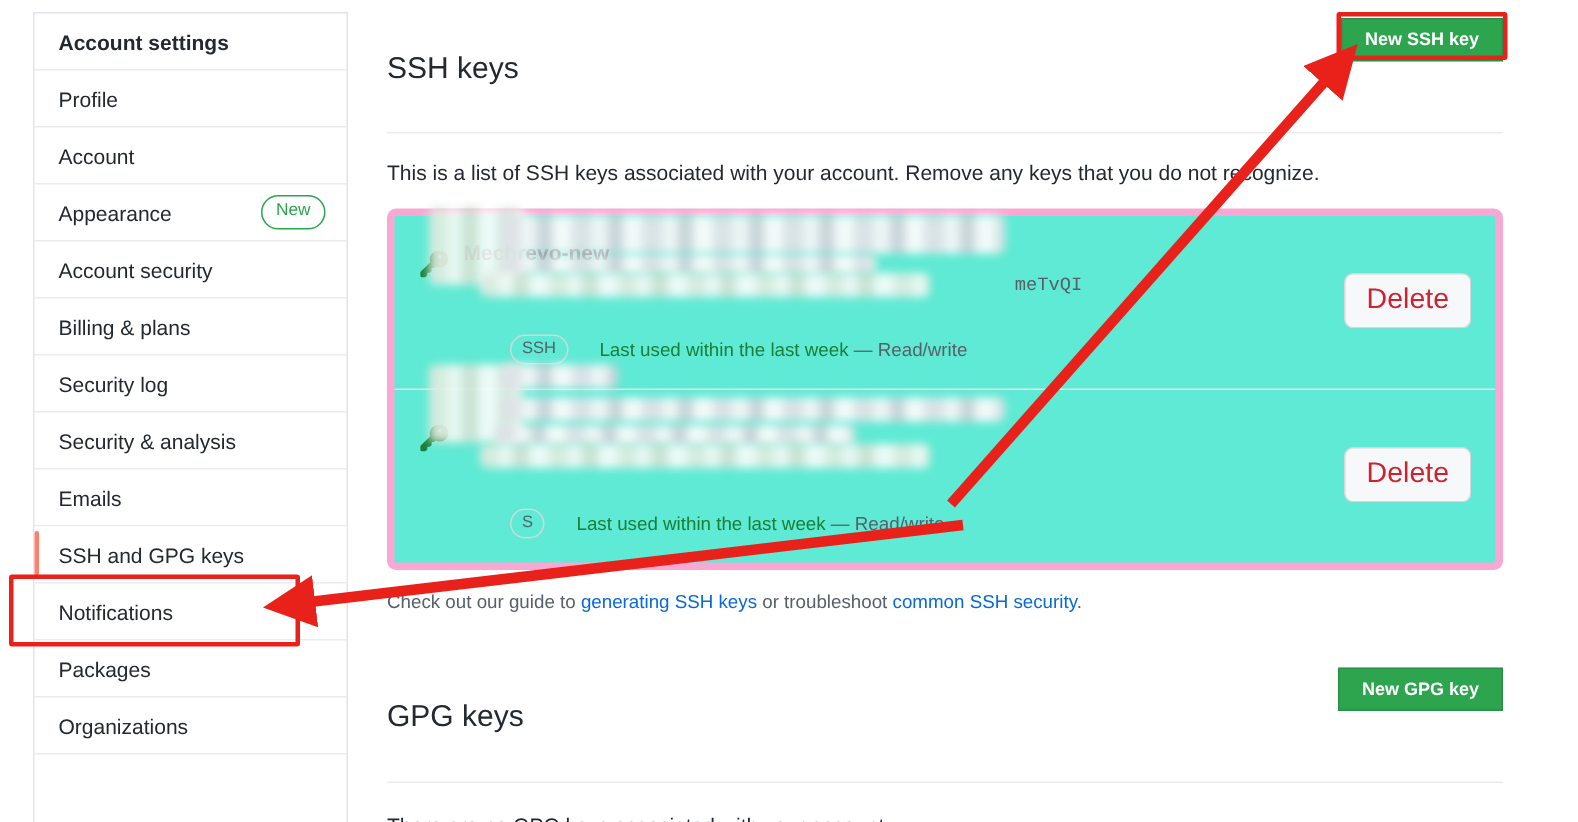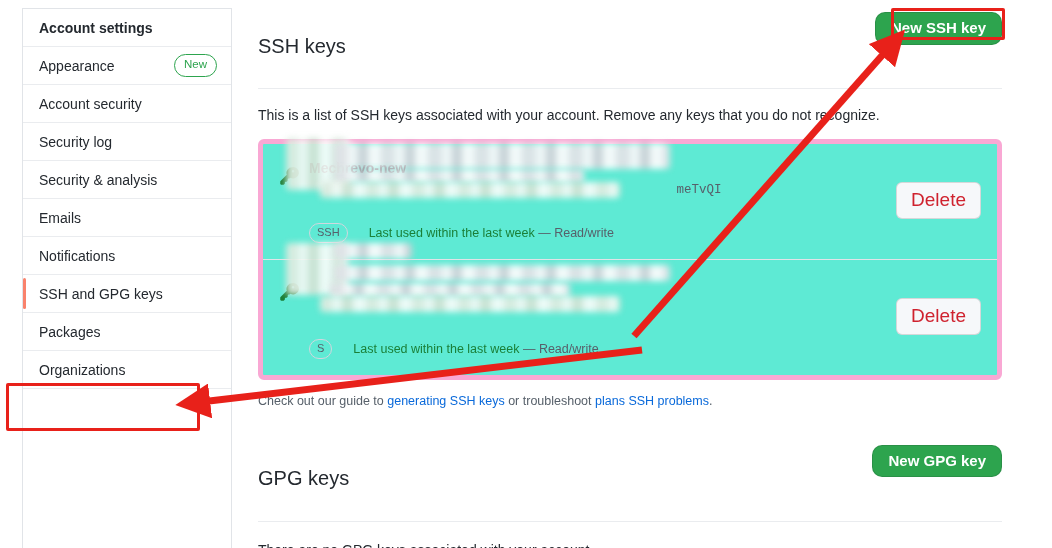--- a/index.html
+++ b/index.html
@@ -56,22 +56,22 @@
     display: flex; align-items: flex-start; justify-content: space-between;
     padding-top: 12px;
   }
   .sec-title { font-size: 20px; font-weight: normal; color: #24292f; line-height: 34px; }
   .hr { height: 1px; background: #eaecef; margin-top: 9px; }
 
   .btn-green {
     background: #2da44e;
     color: #ffffff;
     border: 1px solid rgba(27,31,36,.15);
-    border-radius: 10px;
-    font-size: 15px;
+    border-radius: 0;
+    font-size: 12px;
     font-weight: bold;
     font-family: "Liberation Sans", sans-serif;
     padding: 7px 15px;
     cursor: pointer;
     line-height: 1.1;
     white-space: nowrap;
   }
 
   .desc { font-size: 14px; color: #24292f; margin-top: 16px; line-height: 20px; }
 
@@ -100,20 +100,21 @@
     font-size: 12.5px; color: #57606a;
     font-family: "Liberation Mono", monospace;
     line-height: 18px; white-space: nowrap; overflow: hidden;
   }
   .key-added { font-size: 12px; color: #57606a; line-height: 18px; margin-top: 2px; }
   .key-meta { display: flex; align-items: center; gap: 8px; margin-top: 4px; }
   .badge-ssh {
     border: 1px solid #d0d7de; border-radius: 20px;
     font-size: 11px; color: #57606a; padding: 1px 7px 2px;
     line-height: 15px;
+    margin-left: 31px;
   }
   .key-used { font-size: 12.5px; color: #1a7f37; line-height: 18px; padding-left: 13px; }
   .key-used .rw { color: #57606a; }
   .btn-delete {
     flex: 0 0 auto; align-self: center;
     background: #f6f8fa; border: 1px solid rgba(27,31,36,.15);
     border-radius: 6px; color: #cf222e;
     font-size: 19px; font-family: "Liberation Sans", sans-serif;
     padding: 6px 14px; cursor: pointer; line-height: 1.2;
   }
@@ -154,40 +155,49 @@
 <body>
 
 <div id="root">
 
   <nav class="sidebar">
     <div class="side-item head">
       <span class="lbl">Account settings</span>
     </div>
 
     <div class="side-item">
+      <span class="lbl">Profile</span>
+    </div>
+    <div class="side-item">
+      <span class="lbl">Account</span>
+    </div>
+    <div class="side-item">
       <span class="lbl">Appearance</span>
       <span class="pill-new">New</span>
     </div>
     <div class="side-item">
       <span class="lbl">Account security</span>
     </div>
     <div class="side-item">
+      <span class="lbl">Billing &amp; plans</span>
+    </div>
+    <div class="side-item">
       <span class="lbl">Security log</span>
     </div>
     <div class="side-item">
       <span class="lbl">Security &amp; analysis</span>
     </div>
     <div class="side-item">
       <span class="lbl">Emails</span>
-    </div>
-    <div class="side-item">
-      <span class="lbl">Notifications</span>
     </div>
     <div class="side-item selected">
       <span class="lbl">SSH and GPG keys</span>
+    </div>
+    <div class="side-item">
+      <span class="lbl">Notifications</span>
     </div>
     <div class="side-item">
       <span class="lbl">Packages</span>
     </div>
     <div class="side-item">
       <span class="lbl">Organizations</span>
     </div>
   </nav>
 
   <main class="main">
@@ -235,21 +245,21 @@
           <div class="key-meta">
             <span class="badge-ssh">S</span>
             <span class="key-used"><span>Last used within the last week</span> <span class="rw">— Read/write</span></span>
           </div>
         </div>
         <button class="btn-delete">Delete</button>
       </div>
     </div>
 
     <p class="footnote">
-      <span>Check out our guide to </span><a class="lnk" href="#">generating SSH keys</a><span> or troubleshoot </span><a class="lnk" href="#">plans SSH problems</a><span>.</span>
+      <span>Check out our guide to </span><a class="lnk" href="#">generating SSH keys</a><span> or troubleshoot </span><a class="lnk" href="#">common SSH security</a><span>.</span>
     </p>
 
     <div class="sec-head" style="padding-top:22px">
       <h2 class="sec-title">GPG keys</h2>
       <button class="btn-green">New GPG key</button>
     </div>
     <div class="hr"></div>
 
     <p class="gpg-empty">There are no GPG keys associated with your account.</p>
 

